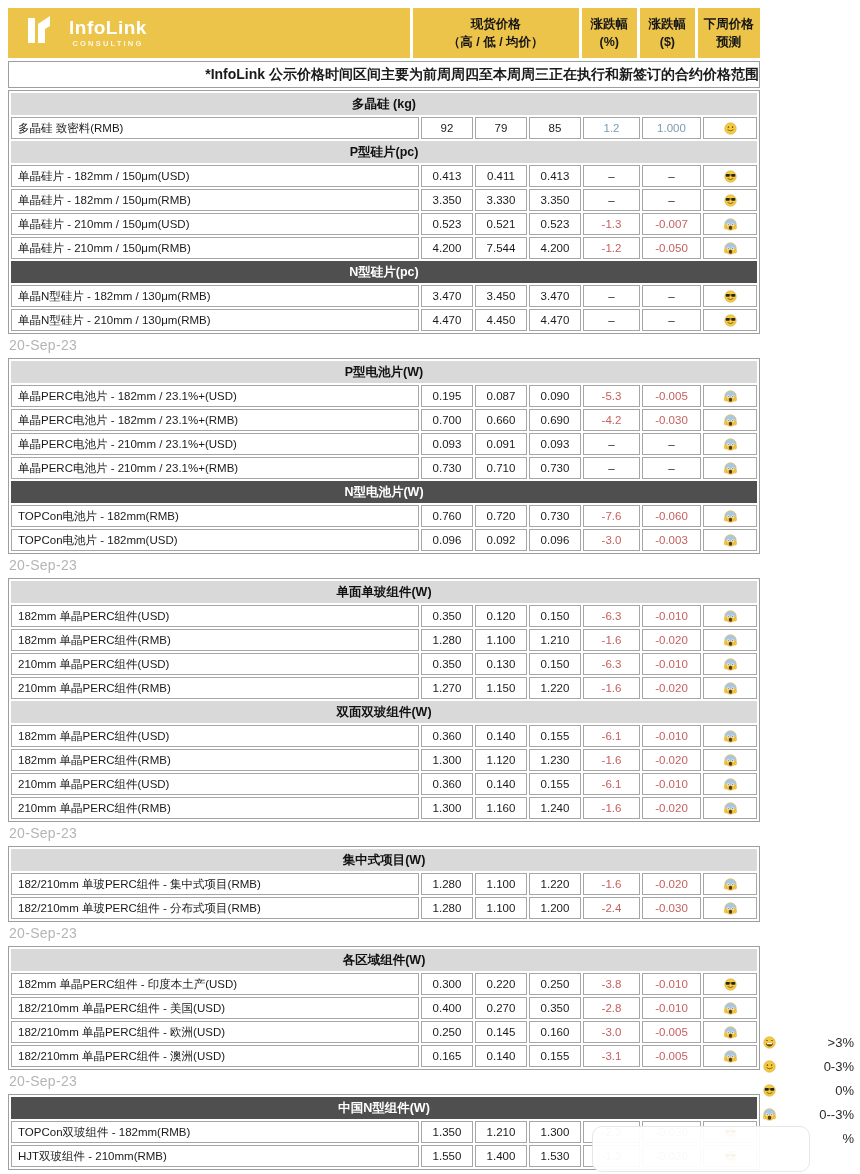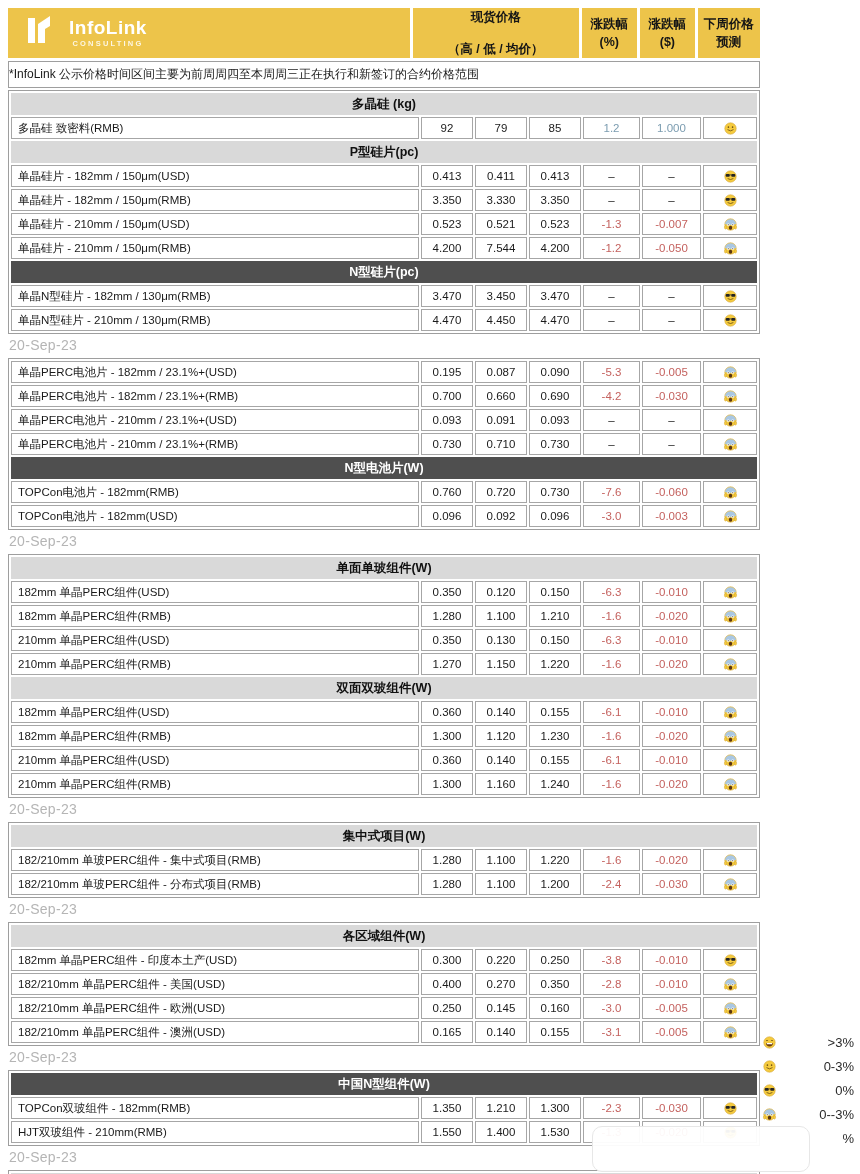--- a/index.html
+++ b/index.html
@@ -9,25 +9,25 @@
 
   
   .band-header{display:flex;gap:3px;height:50px;}
   .ybox{background:#EDC44A;display:flex;flex-direction:column;align-items:center;justify-content:center;
         font-weight:bold;font-size:12.5px;line-height:1.45;color:#161616;text-align:center;}
   .logo-box{width:412px;flex-direction:row;justify-content:flex-start;padding-left:16px;box-sizing:border-box;}
   .logo-mark{margin-right:9px;}
   .brand-txt{display:flex;flex-direction:column;line-height:1;}
   .brand-name{color:#fff;font-size:19px;font-weight:bold;letter-spacing:.5px;}
   .brand-sub{color:rgba(255,255,255,.85);font-size:7.5px;letter-spacing:2.2px;margin-top:3px;font-weight:bold;}
-  .w-spot{width:170px;justify-content:space-between;} .w-pct{width:57px;} .w-usd{width:56px;} .w-fc{width:64px;}
+  .w-spot{width:170px;} .w-pct{width:57px;} .w-usd{width:56px;} .w-fc{width:64px;}
 
   
-  .note{margin-top:3px;border:1px solid #9e9e9e;height:25px;line-height:25px;text-align:left;
-        font-weight:normal;font-size:12px;background:#fff;}
+  .note{margin-top:3px;border:1px solid #9e9e9e;height:25px;line-height:25px;text-align:right;
+        font-weight:bold;font-size:14px;background:#fff;}
 
   
   .group{border:1px solid #9e9e9e;margin-top:2px;background:#fff;}
   .group table{width:100%;border-collapse:separate;border-spacing:2px;table-layout:fixed;}
   col.c-name{width:408px;} col.c-n{width:52px;} col.c-p{width:57px;} col.c-d{width:59px;} col.c-e{width:auto;}
   td{font-size:12px;}
   td.bandrow{height:20px;font-weight:bold;text-align:center;font-size:12.5px;}
   td.bandrow.light{background:#D9D9D9;color:#111;}
   td.bandrow.dark{background:#4F4F4F;color:#fff;}
   td.cell{border:1px solid #a6a6a6;background:#fff;height:18px;}
@@ -232,20 +232,23 @@
               <col class="c-name">
               <col class="c-n">
               <col class="c-n">
               <col class="c-n">
               <col class="c-p">
               <col class="c-d">
               <col class="c-e">
             </colgroup>
             <tbody>
               <tr>
+                <td colspan="7" class="bandrow light">P型电池片(W)</td>
+              </tr>
+              <tr>
                 <td class="cell name">单晶PERC电池片 - 182mm / 23.1%+(USD)</td>
                 <td class="cell num">0.195</td>
                 <td class="cell num">0.087</td>
                 <td class="cell num">0.090</td>
                 <td class="cell num neg">-5.3</td>
                 <td class="cell num neg">-0.005</td>
                 <td class="cell emo"><svg width="15" height="15" viewBox="0 0 20 20">
                     <circle cx="10" cy="10" r="7.6" fill="#F5CB3E" stroke="#D2A438" stroke-width="0.8"></circle>
                     <path d="M2.6,9.2 A7.55,7.55 0 0 1 17.4,9.2 Q10,12 2.6,9.2 Z" fill="#A9C7E3"></path>
                     <circle cx="7" cy="10.3" r="1.7" fill="#ffffff"></circle>

